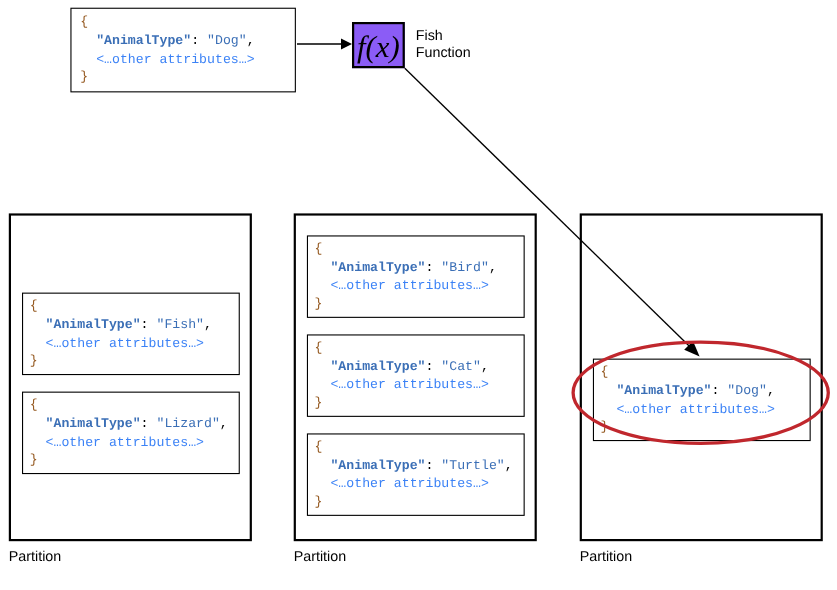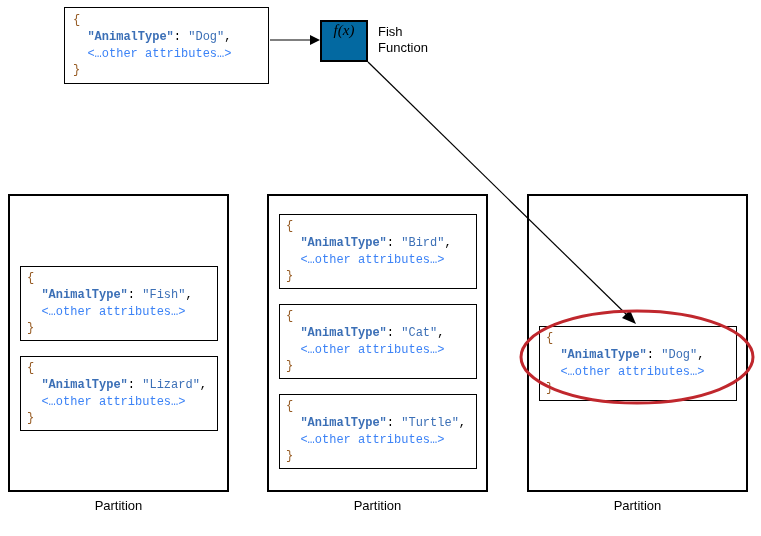--- a/index.html
+++ b/index.html
@@ -36,37 +36,36 @@
     border: 1px solid #000;
     background: #fff;
     padding: 3px 6px;
     font-family: "Courier New", monospace;
     font-size: 12px;
     line-height: 1.4;
   }
   .hashfn-box {
     position: absolute;
     border: 2px solid #000;
-    background: #0369a1;
+    background: #8b5cf6;
     display: flex;
-    align-items: flex-start;
+    align-items: flex-end;
     justify-content: center;
     font-family: Georgia, "Times New Roman", serif;
     font-style: italic;
-    font-size: 15px;
+    font-size: 28px;
   }
   .hashfn-label {
     position: absolute;
     font-size: 13px;
     line-height: 1.2;
   }
   .plabel {
     position: absolute;
     font-size: 13px;
-    text-align: center;
   }
   svg.overlay {
     position: absolute;
     left: 0; top: 0;
     width: 761px; height: 536px;
     pointer-events: none;
   }
   .highlight-ellipse {
     fill: none;
     stroke: #c0272d;

